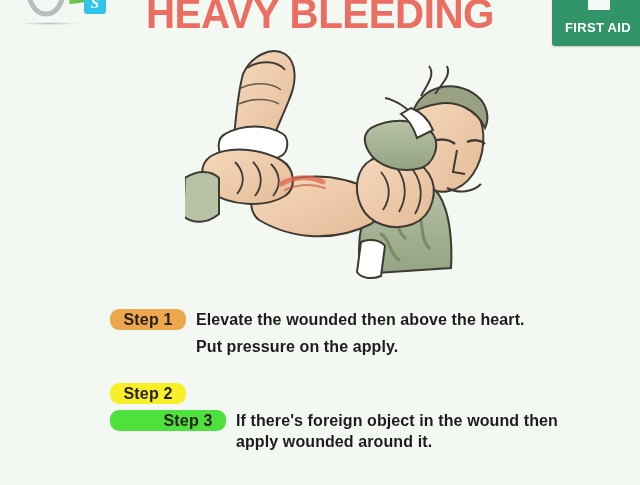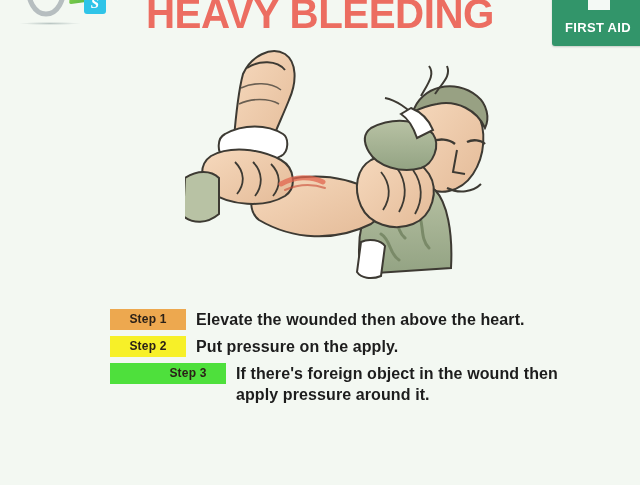--- a/index.html
+++ b/index.html
@@ -142,28 +142,29 @@
     display: flex;
     align-items: flex-start;
     margin-bottom: 6px;
   }
   .step-badge {
     flex: 0 0 auto;
     width: 76px;
     height: 21px;
     line-height: 21px;
     text-align: center;
-    font-size: 12px;
+    font-size: 16px;
     font-weight: bold;
     color: #2b2118;
     font-family: "Liberation Sans Narrow", "Liberation Sans", sans-serif;
     letter-spacing: 0.2px;
+    border-radius: 9px;
   }
   .step-badge.s1 { background: #eda84f; }
-  .step-badge.s2 { background: #f7f028; }
+  .step-badge.s2 { background: #f7f028; margin-top: 47px; }
   .step-badge.s3 { background: #4ee03c; padding-left: 40px; }
   .step-text {
     margin-left: 10px;
     font-size: 16px;
     font-weight: bold;
     color: #1d1d1d;
     line-height: 21px;
     font-family: "Liberation Sans Narrow", "Liberation Sans", sans-serif;
     letter-spacing: 0.1px;
     max-width: 372px;
@@ -265,18 +266,18 @@
       <div class="step-text">Elevate the wounded then above the heart.</div>
     </div>
 
     <div class="step-row">
       <div class="step-badge s2">Step 2</div>
       <div class="step-text">Put pressure on the apply.</div>
     </div>
 
     <div class="step-row">
       <div class="step-badge s3">Step 3</div>
-      <div class="step-text">If there's foreign object in the wound then apply pressure around it.</div>
+      <div class="step-text">If there's foreign object in the wound then apply wounded around it.</div>
     </div>
 
   </div>
 
 </div>
 
 </body></html>

